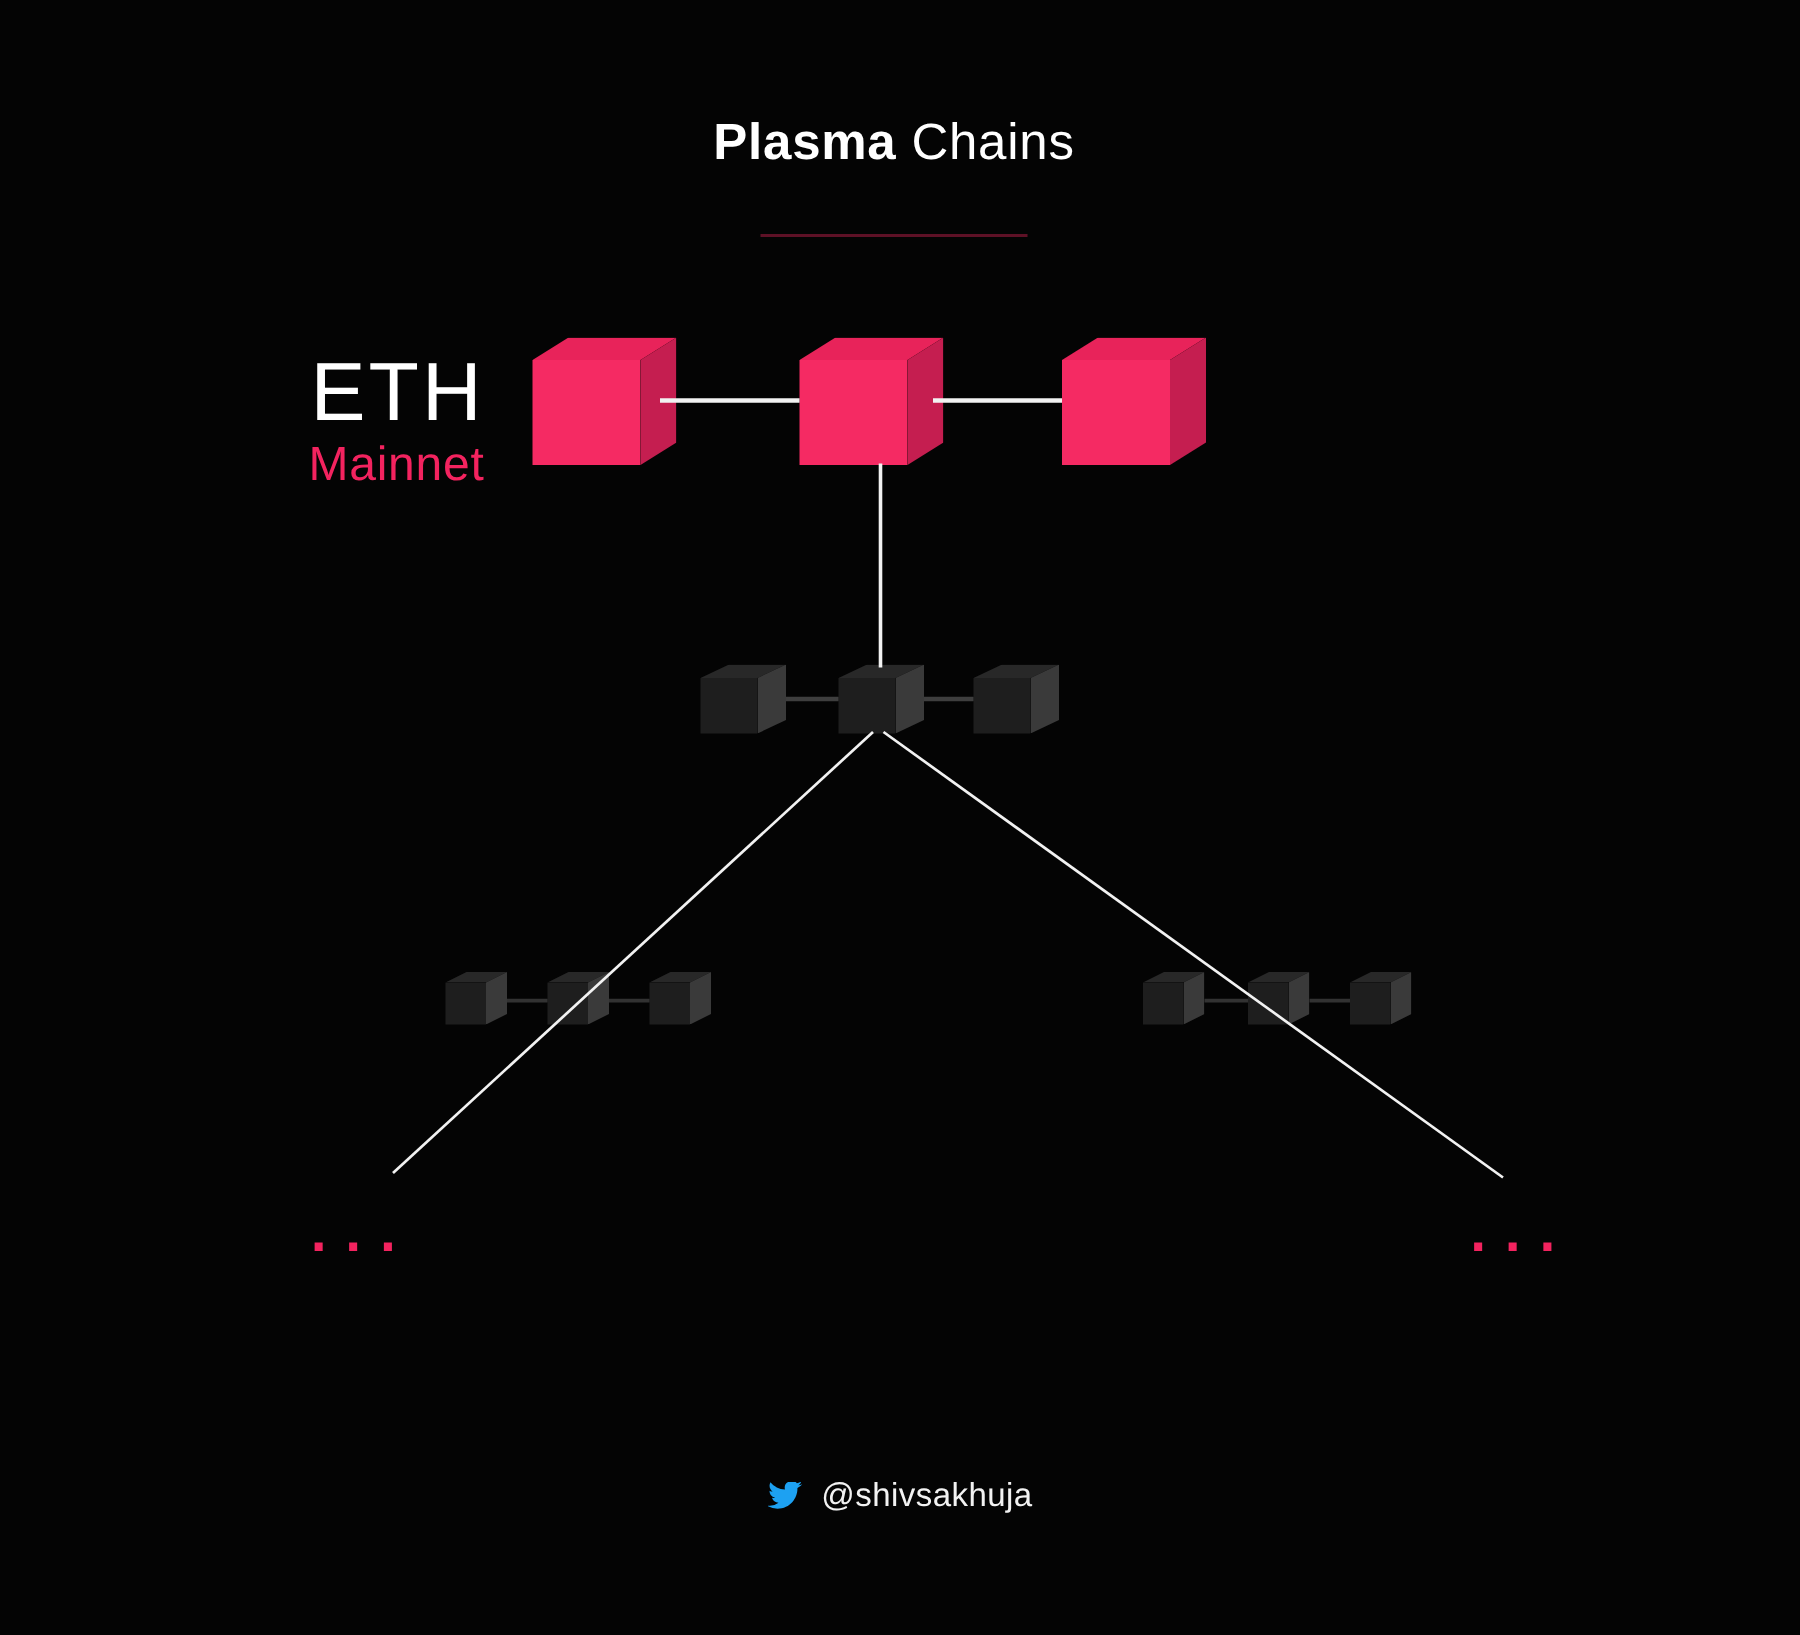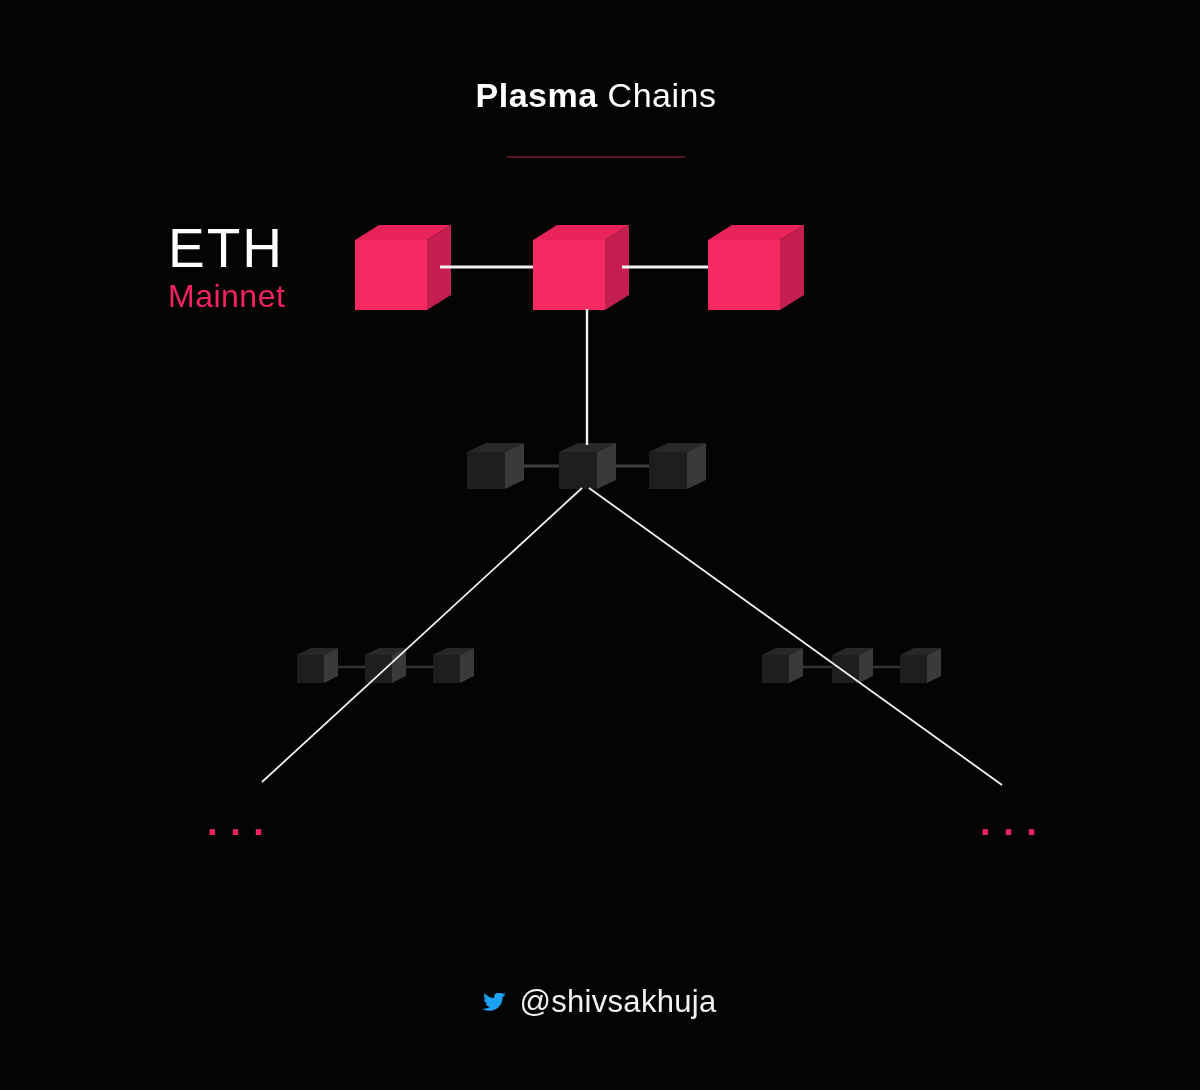--- a/index.html
+++ b/index.html
@@ -33,24 +33,24 @@
     position: absolute;
     top: 156px;
     left: 507px;
     width: 178px;
     height: 2px;
     background: var(--underline, #5E1126);
   }
   
   .net-label {
     position: absolute;
-    top: 219px;
+    top: 232px;
     left: 168px;
     width: 155px;
-    text-align: left;
+    text-align: right;
   }
   .net-name {
     font-size: 55px;
     line-height: 58px;
     font-weight: 300;
     color: #ffffff;
     letter-spacing: 2px;
   }
   .net-sub {
     margin-top: 0;
@@ -89,21 +89,21 @@
     position: absolute;
     top: 984px;
     left: 0;
     width: 1200px;
     display: flex;
     justify-content: center;
     align-items: center;
     gap: 13px;
   }
   .footer .handle {
-    font-size: 31px;
+    font-size: 22px;
     color: #F2F2F2;
     letter-spacing: 0.3px;
   }
   .twitter-svg { display: block; }
 </style>
 </head>
 <body>
 
 <div id="canvas">
 

